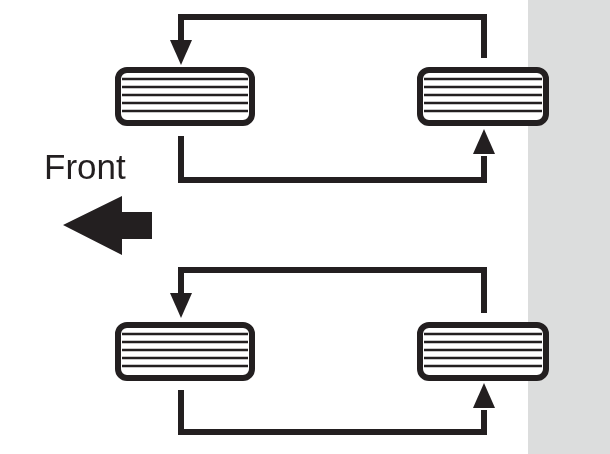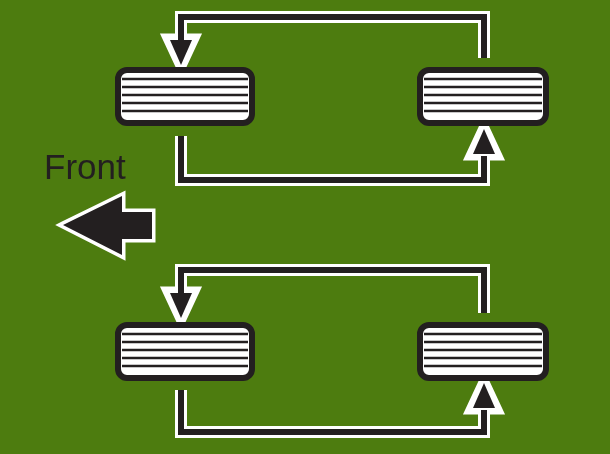--- a/index.html
+++ b/index.html
@@ -8,23 +8,23 @@
   }
   body {
     width: 610px;
     height: 454px;
     font-family: "Liberation Sans", sans-serif;
     background: #dcdddd;
     overflow: hidden;
   }
   #diagram-root {
     position: relative;
-    width: 610px;
+    width: 528px;
     height: 454px;
-    background: #4d7c0f;
+    background: #ffffff;
   }
   #rotation-svg {
     position: absolute;
     left: 0;
     top: 0;
     width: 610px;
     height: 454px;
     display: block;
   }
   .front-label {

